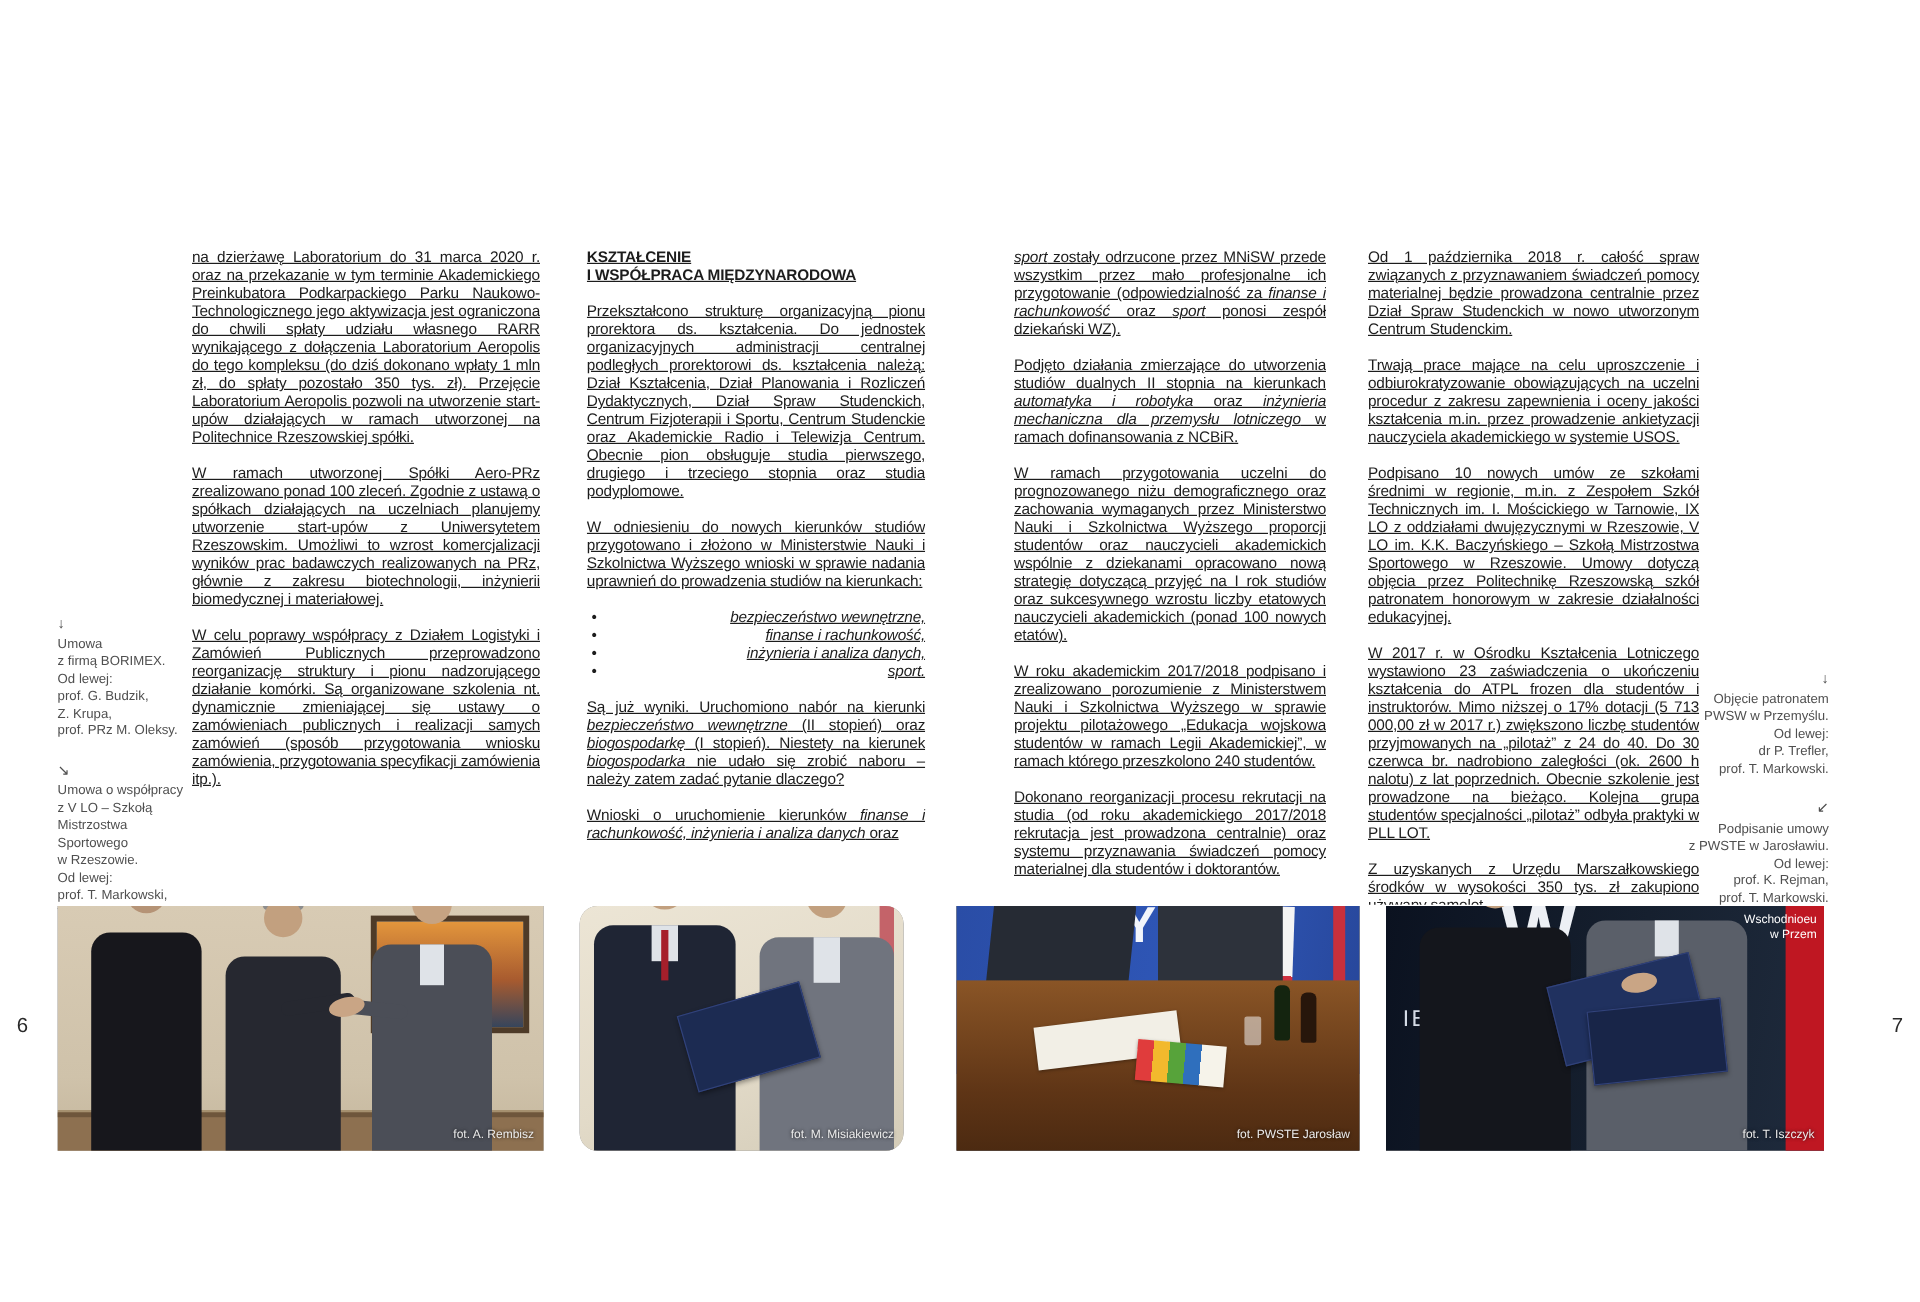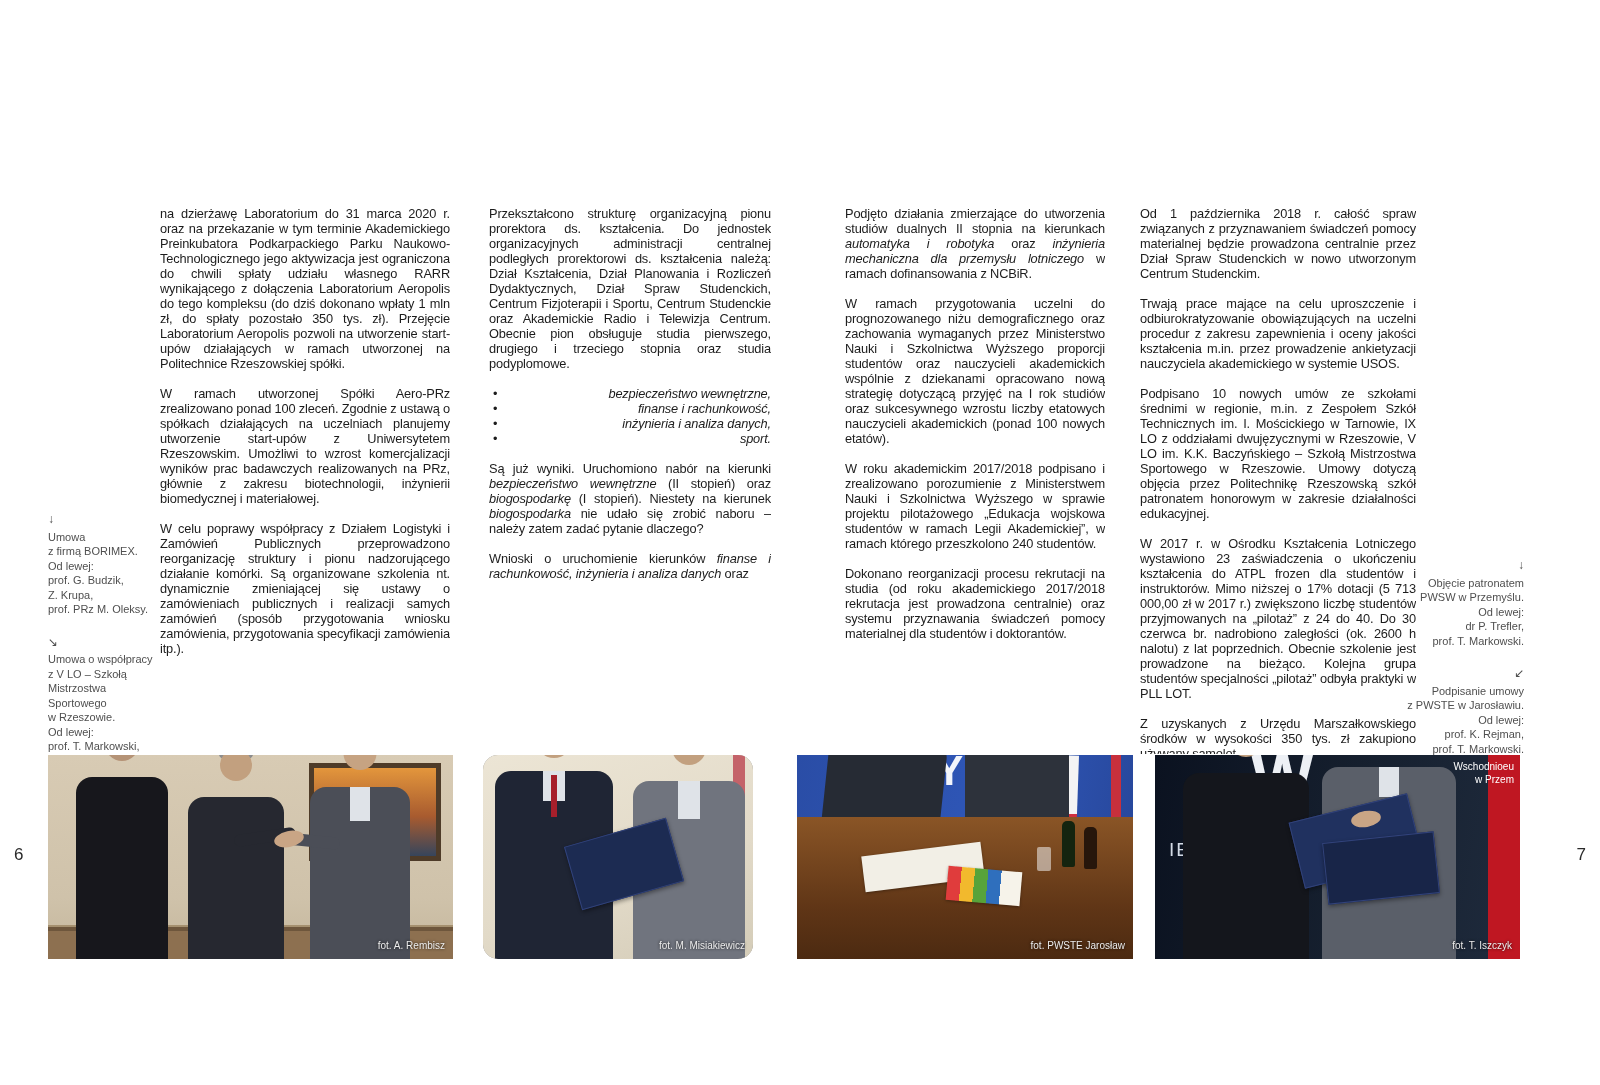--- a/index.html
+++ b/index.html
@@ -8,21 +8,21 @@
     font-family:"Liberation Sans","DejaVu Sans",sans-serif;color:#1b1b1b;
   }
   
   .pnum{position:absolute;top:845px;font-size:17px;color:#2a2a2a;}
   .pnum-left{left:14px;}
   .pnum-right{right:14px;}
   
   .textcol{
     position:absolute;top:206px;height:548px;overflow:hidden;
     font-size:12.8px;line-height:15px;letter-spacing:-0.15px;
-    text-align:justify;color:#1c1c1c;
+    text-align:justify;color:#1c1c1c;text-decoration:underline;
   }
   .col1{left:160px;width:290px;}
   .col2{left:489px;width:282px;}
   .col3{left:845px;width:260px;}
   .col4{left:1140px;width:276px;}
   .textcol p.para{margin:0 0 15px 0;}
   .textcol .heading{font-weight:700;margin:0 0 15px 0;text-align:left;line-height:15px;}
   .textcol ul.bullets{margin:0 0 15px 0;padding:0;list-style:none;text-align:right;}
   .textcol ul.bullets li{padding-left:16px;position:relative;}
   .textcol ul.bullets li::before{content:"•";position:absolute;left:4px;top:0;}
@@ -133,31 +133,37 @@
         <div>prof. T. Markowski.</div>
       </div>
     </aside>
 
   <section class="textcol col1">
       <p class="para"><span>na dzierżawę Laboratorium do 31 marca 2020 r. oraz na przekazanie w tym terminie Akademickiego Preinkubatora Podkarpackiego Parku Naukowo-Technologicznego jego aktywizacja jest ograniczona do chwili spłaty udziału własnego RARR wynikającego z dołączenia Laboratorium Aeropolis do tego kompleksu (do dziś dokonano wpłaty 1 mln zł, do spłaty pozostało 350 tys. zł). Przejęcie Laboratorium Aeropolis pozwoli na utworzenie start-upów działających w ramach utworzonej na Politechnice Rzeszowskiej spółki.</span></p>
       <p class="para"><span>W ramach utworzonej Spółki Aero-PRz zrealizowano ponad 100 zleceń. Zgodnie z ustawą o spółkach działających na uczelniach planujemy utworzenie start-upów z Uniwersytetem Rzeszowskim. Umożliwi to wzrost komercjalizacji wyników prac badawczych realizowanych na PRz, głównie z zakresu biotechnologii, inżynierii biomedycznej i materiałowej.</span></p>
       <p class="para"><span>W celu poprawy współpracy z Działem Logistyki i Zamówień Publicznych przeprowadzono reorganizację struktury i pionu nadzorującego działanie komórki. Są organizowane szkolenia nt. dynamicznie zmieniającej się ustawy o zamówieniach publicznych i realizacji samych zamówień (sposób przygotowania wniosku zamówienia, przygotowania specyfikacji zamówienia itp.).</span></p>
     </section>
   <section class="textcol col2">
+      <div class="heading">
+        <div>KSZTAŁCENIE</div>
+        <div>I WSPÓŁPRACA MIĘDZYNARODOWA</div>
+      </div>
       <p class="para"><span>Przekształcono strukturę organizacyjną pionu prorektora ds. kształcenia. Do jednostek organizacyjnych administracji centralnej podległych prorektorowi ds. kształcenia należą: Dział Kształcenia, Dział Planowania i Rozliczeń Dydaktycznych, Dział Spraw Studenckich, Centrum Fizjoterapii i Sportu, Centrum Studenckie oraz Akademickie Radio i Telewizja Centrum. Obecnie pion obsługuje studia pierwszego, drugiego i trzeciego stopnia oraz studia podyplomowe.</span></p>
+      <p class="para"><span>W odniesieniu do nowych kierunków studiów przygotowano i złożono w Ministerstwie Nauki i Szkolnictwa Wyższego wnioski w sprawie nadania uprawnień do prowadzenia studiów na kierunkach:</span></p>
       <ul class="bullets">
         <li><i>bezpieczeństwo wewnętrzne,</i></li>
         <li><i>finanse i rachunkowość,</i></li>
         <li><i>inżynieria i analiza danych,</i></li>
         <li><i>sport.</i></li>
       </ul>
       <p class="para"><span>Są już wyniki. Uruchomiono nabór na kierunki </span><i>bezpieczeństwo wewnętrzne</i><span> (II stopień) oraz </span><i>biogospodarkę</i><span> (I stopień). Niestety na kierunek </span><i>biogospodarka</i><span> nie udało się zrobić naboru – należy zatem zadać pytanie dlaczego?</span></p>
       <p class="para"><span>Wnioski o uruchomienie kierunków </span><i>finanse i rachunkowość, inżynieria i analiza danych</i><span> oraz</span></p>
     </section>
   <section class="textcol col3">
+      <p class="para"><i>sport</i><span> zostały odrzucone przez MNiSW przede wszystkim przez mało profesjonalne ich przygotowanie (odpowiedzialność za </span><i>finanse i rachunkowość</i><span> oraz </span><i>sport</i><span> ponosi zespół dziekański WZ).</span></p>
       <p class="para"><span>Podjęto działania zmierzające do utworzenia studiów dualnych II stopnia na kierunkach </span><i>automatyka i robotyka</i><span> oraz </span><i>inżynieria mechaniczna dla przemysłu lotniczego</i><span> w ramach dofinansowania z NCBiR.</span></p>
       <p class="para"><span>W ramach przygotowania uczelni do prognozowanego niżu demograficznego oraz zachowania wymaganych przez Ministerstwo Nauki i Szkolnictwa Wyższego proporcji studentów oraz nauczycieli akademickich wspólnie z dziekanami opracowano nową strategię dotyczącą przyjęć na I rok studiów oraz sukcesywnego wzrostu liczby etatowych nauczycieli akademickich (ponad 100 nowych etatów).</span></p>
       <p class="para"><span>W roku akademickim 2017/2018 podpisano i zrealizowano porozumienie z Ministerstwem Nauki i Szkolnictwa Wyższego w sprawie projektu pilotażowego „Edukacja wojskowa studentów w ramach Legii Akademickiej”, w ramach którego przeszkolono 240 studentów.</span></p>
       <p class="para"><span>Dokonano reorganizacji procesu rekrutacji na studia (od roku akademickiego 2017/2018 rekrutacja jest prowadzona centralnie) oraz systemu przyznawania świadczeń pomocy materialnej dla studentów i doktorantów.</span></p>
     </section>
   <section class="textcol col4">
       <p class="para"><span>Od 1 października 2018 r. całość spraw związanych z przyznawaniem świadczeń pomocy materialnej będzie prowadzona centralnie przez Dział Spraw Studenckich w nowo utworzonym Centrum Studenckim.</span></p>
       <p class="para"><span>Trwają prace mające na celu uproszczenie i odbiurokratyzowanie obowiązujących na uczelni procedur z zakresu zapewnienia i oceny jakości kształcenia m.in. przez prowadzenie ankietyzacji nauczyciela akademickiego w systemie USOS.</span></p>
       <p class="para"><span>Podpisano 10 nowych umów ze szkołami średnimi w regionie, m.in. z Zespołem Szkół Technicznych im. I. Mościckiego w Tarnowie, IX LO z oddziałami dwujęzycznymi w Rzeszowie, V LO im. K.K. Baczyńskiego – Szkołą Mistrzostwa Sportowego w Rzeszowie. Umowy dotyczą objęcia przez Politechnikę Rzeszowską szkół patronatem honorowym w zakresie działalności edukacyjnej.</span></p>
       <p class="para"><span>W 2017 r. w Ośrodku Kształcenia Lotniczego wystawiono 23 zaświadczenia o ukończeniu kształcenia do ATPL frozen dla studentów i instruktorów. Mimo niższej o 17% dotacji (5 713 000,00 zł w 2017 r.) zwiększono liczbę studentów przyjmowanych na „pilotaż” z 24 do 40. Do 30 czerwca br. nadrobiono zaległości (ok. 2600 h nalotu) z lat poprzednich. Obecnie szkolenie jest prowadzone na bieżąco. Kolejna grupa studentów specjalności „pilotaż” odbyła praktyki w PLL LOT.</span></p>

